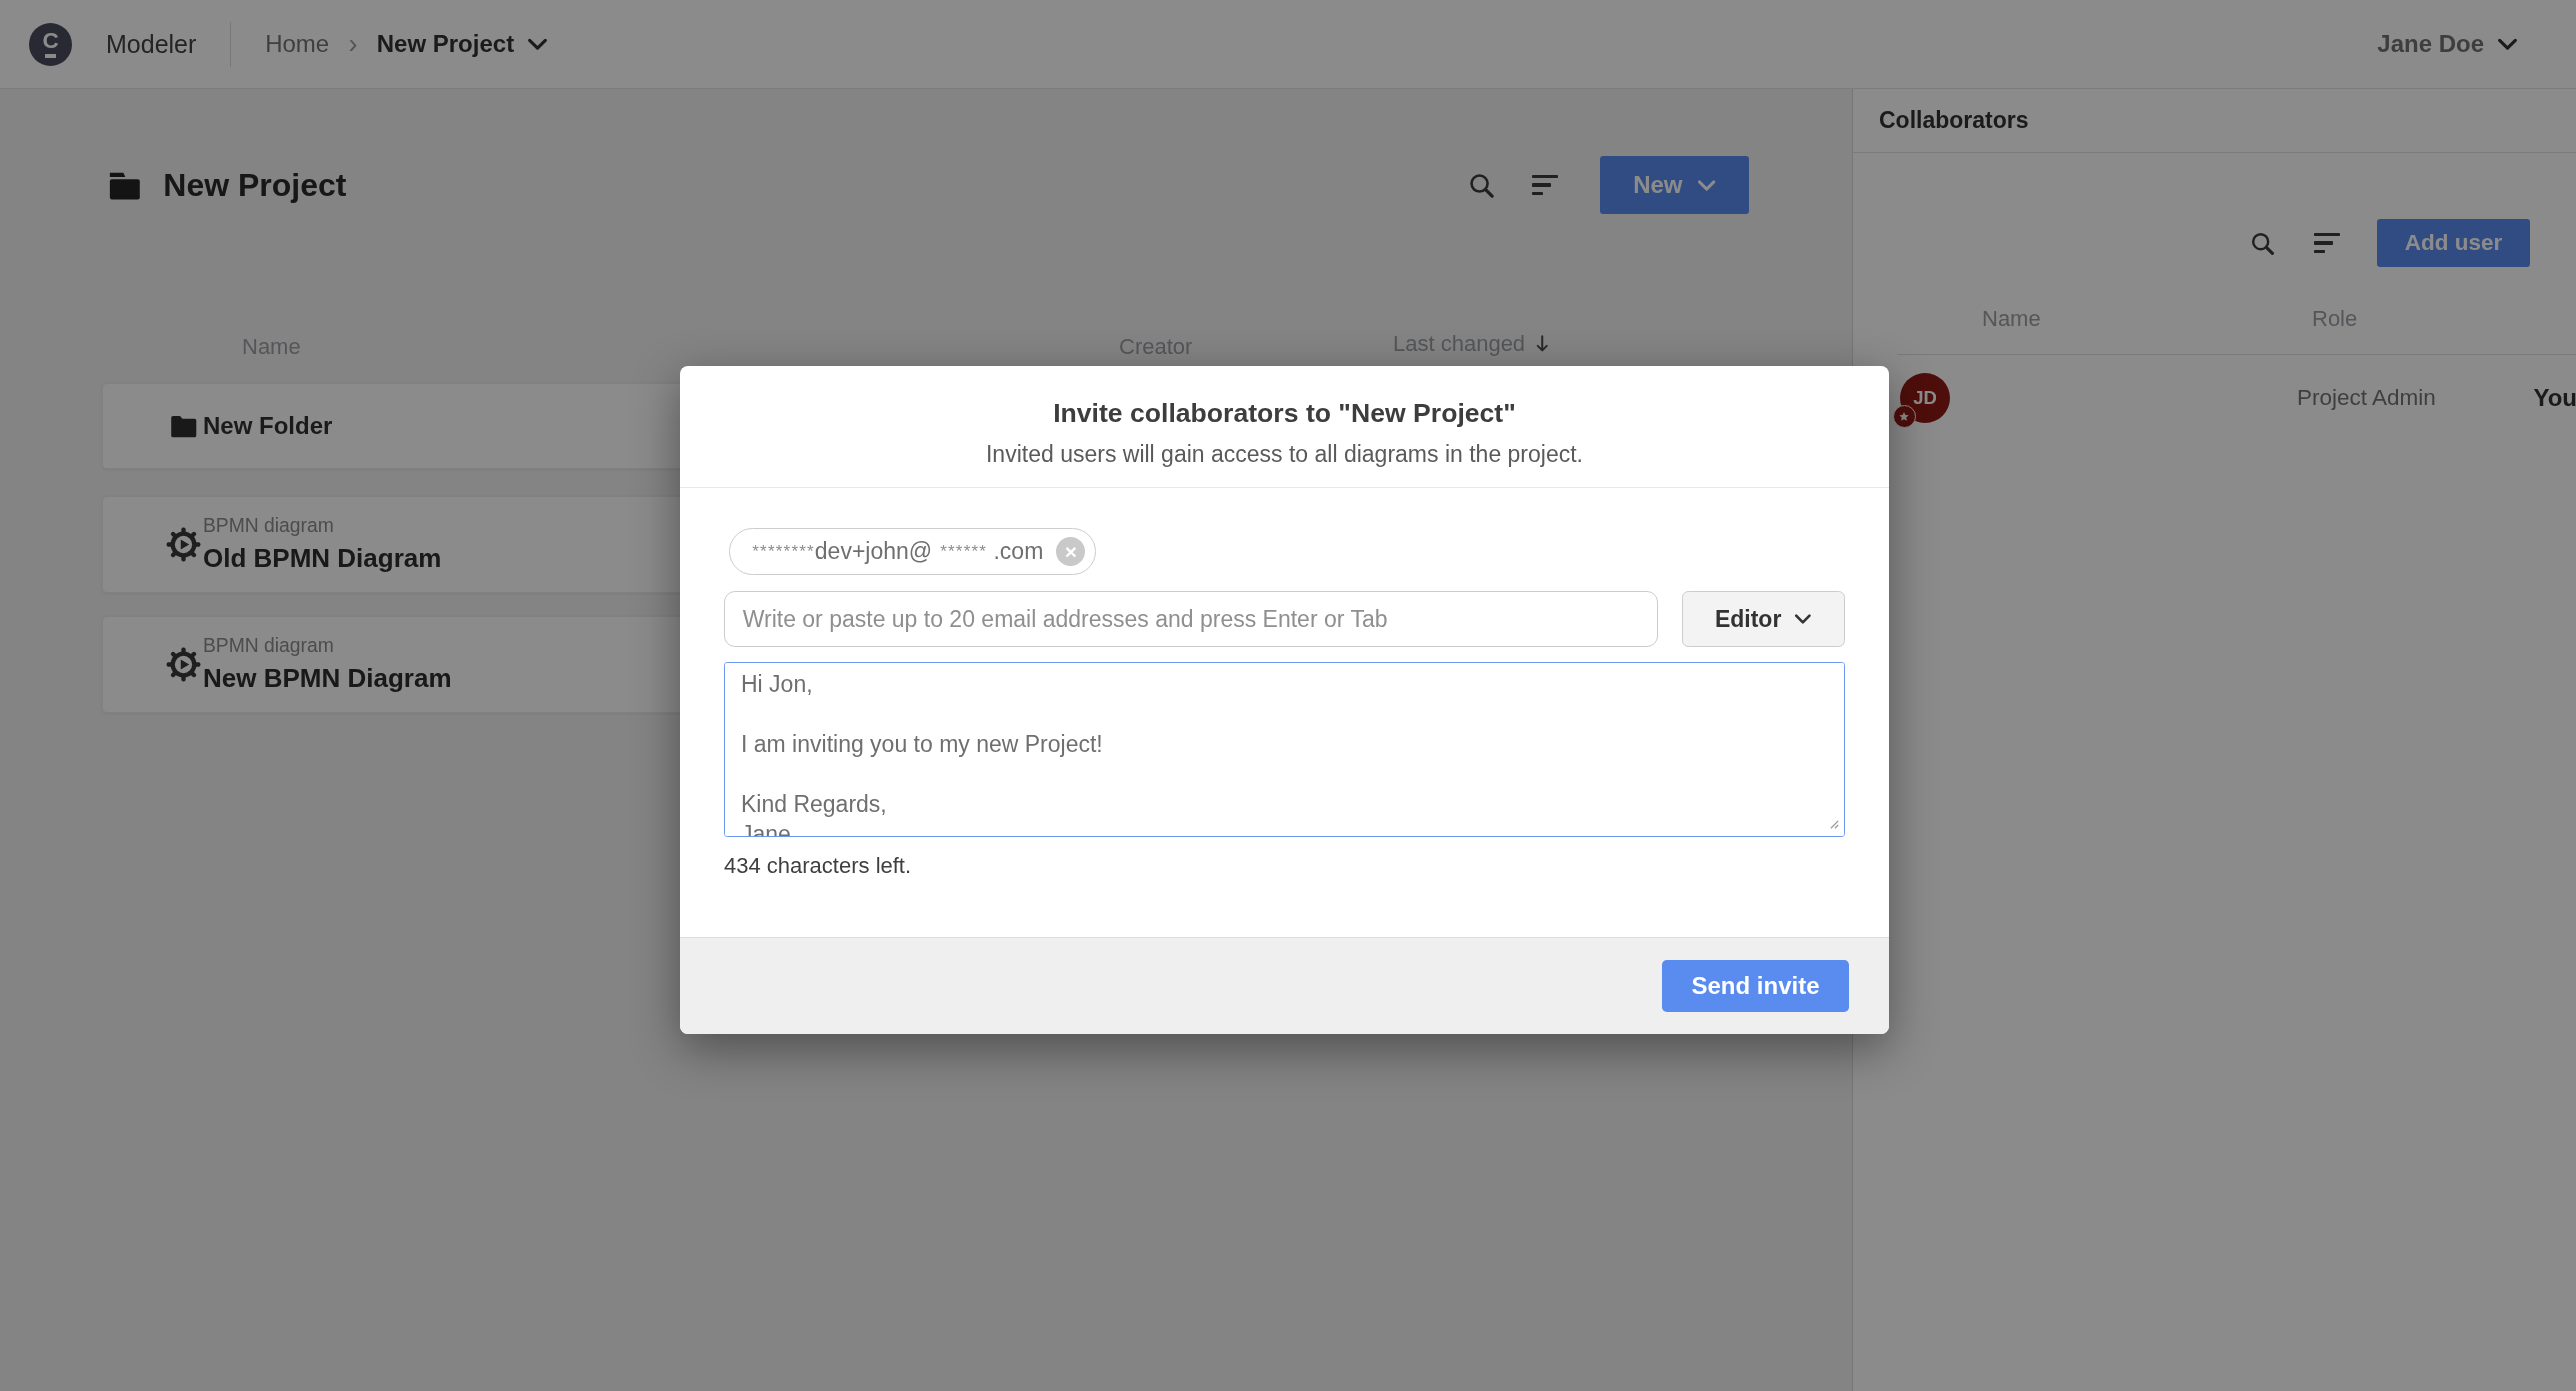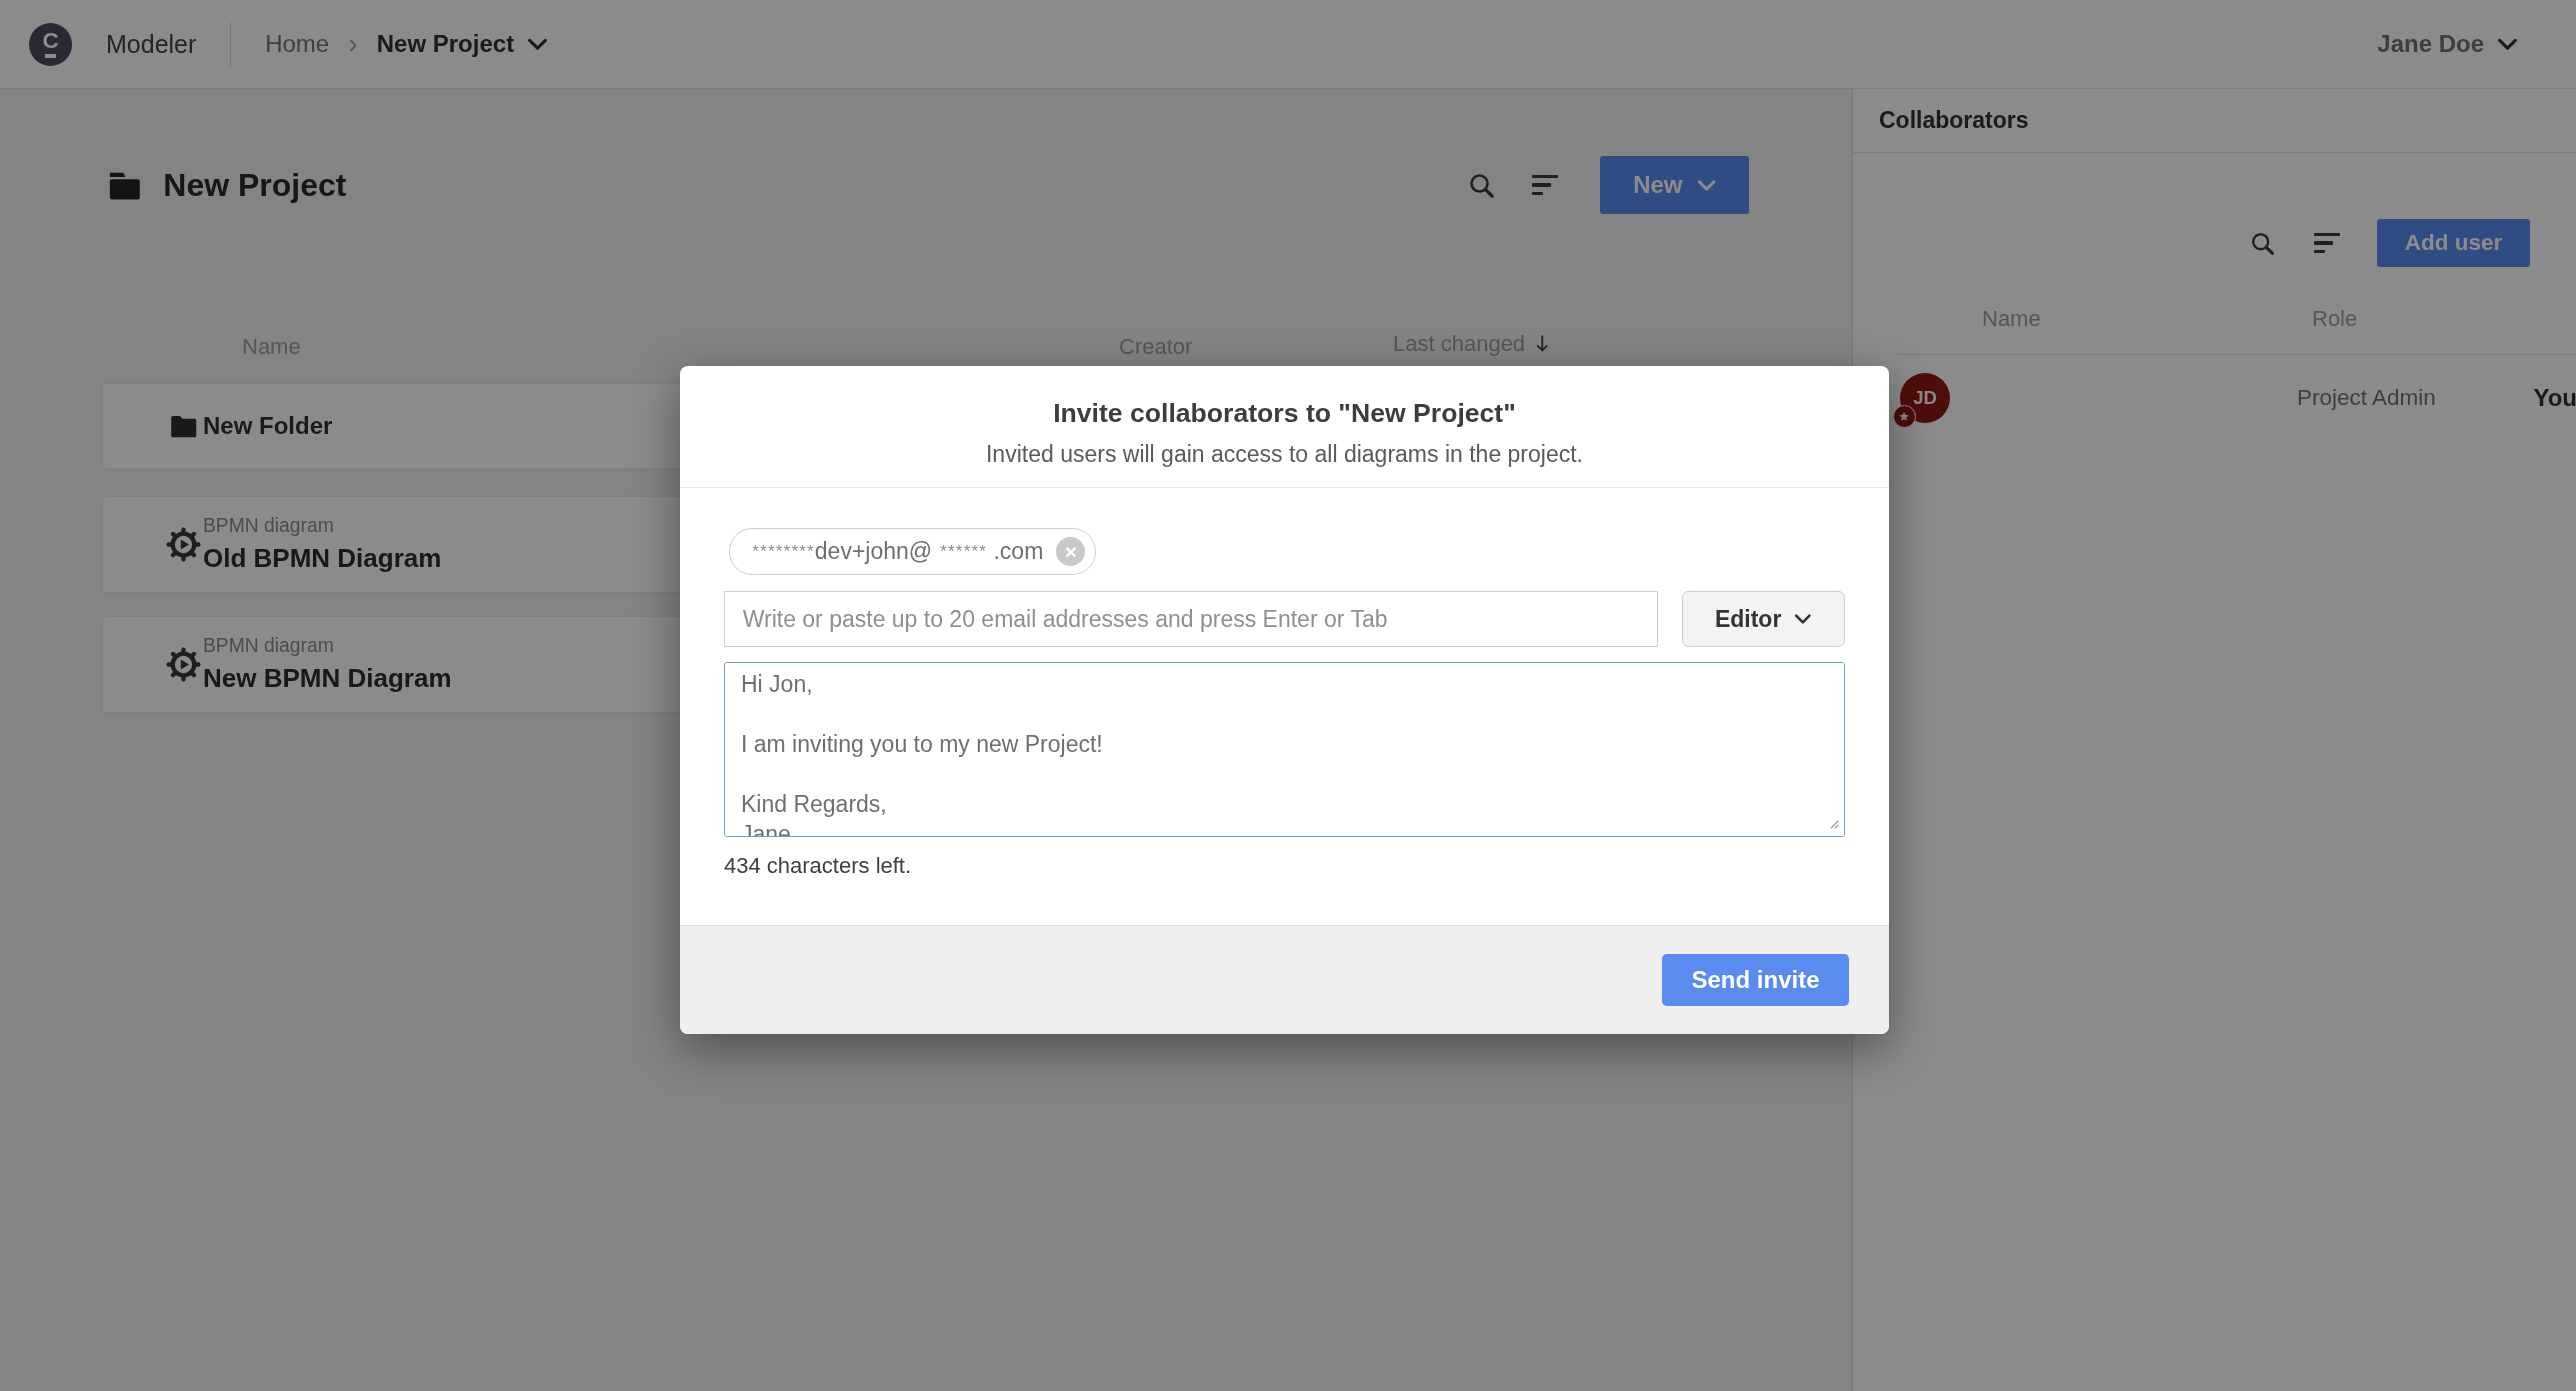--- a/index.html
+++ b/index.html
@@ -80,33 +80,33 @@
   .m-body { padding:0 44px; flex:1; }
   .chip-row { margin-top:40px; display:flex; }
   .chip { margin-left:4.8px; height:47px; border:1.6px solid #cdcdcd; border-radius:24px;
           display:inline-flex; align-items:center; padding:0 9.7px 0 22.5px; color:#6f6f6f; font-size:23px; }
   .mask { font-size:17px; letter-spacing:1.2px; color:#8d8d8d; }
   .chip .dom { margin:0 6.4px 0 8px; }
   .chip-x { width:29px; height:29px; border-radius:50%; background:#c9c9c9; color:#fff; border:none;
             display:flex; align-items:center; justify-content:center; font-size:21px; font-weight:700;
             margin-left:13px; font-family:inherit; }
   .input-row { margin-top:16px; display:flex; gap:24px; }
-  .email-input { flex:1; height:56px; border:1.6px solid #ccc; border-radius:1px; padding:0 17.7px;
+  .email-input { flex:1; height:56px; border:1.6px solid #ccc; border-radius:11px; padding:0 17.7px;
                  font-size:23px; color:#333; font-family:inherit; outline:none; }
   .email-input::placeholder { color:#8f8f8f; }
   .role-btn { width:163px; height:56px; background:#f3f3f3; border:1.6px solid #ccc; border-radius:6.4px;
               display:flex; align-items:center; justify-content:center; gap:13px; font-size:23px;
               font-weight:700; color:#333; font-family:inherit; }
   .ta-wrap { position:relative; margin-top:14.5px; }
   .msg-ta { width:100%; height:175px; border:1.6px solid #6b97f0; border-radius:3.2px; padding:6.4px 16px;
             font-size:23px; line-height:30px; color:#6f6f6f; resize:none; font-family:inherit;
             outline:none; display:block; background:#fff; }
   .ta-handle { position:absolute; right:6.4px; bottom:8px; }
   .chars-left { margin-top:16px; font-size:22px; color:#3f3f3f; }
-  .m-footer { height:109px; background:#efefef; border-top:0.8px solid #dedede; border-radius:0 0 8px 8px;
+  .m-footer { height:97px; background:#efefef; border-top:0.8px solid #dedede; border-radius:0 0 8px 8px;
               display:flex; align-items:center; justify-content:flex-end; padding-right:40px; }
   .send-btn { width:187px; height:52px; font-size:24px; border-radius:4.8px; }
 </style>
 </head>
 <body>
 
 <div id="app">
 
   <header class="topbar">
     <div class="logo">

